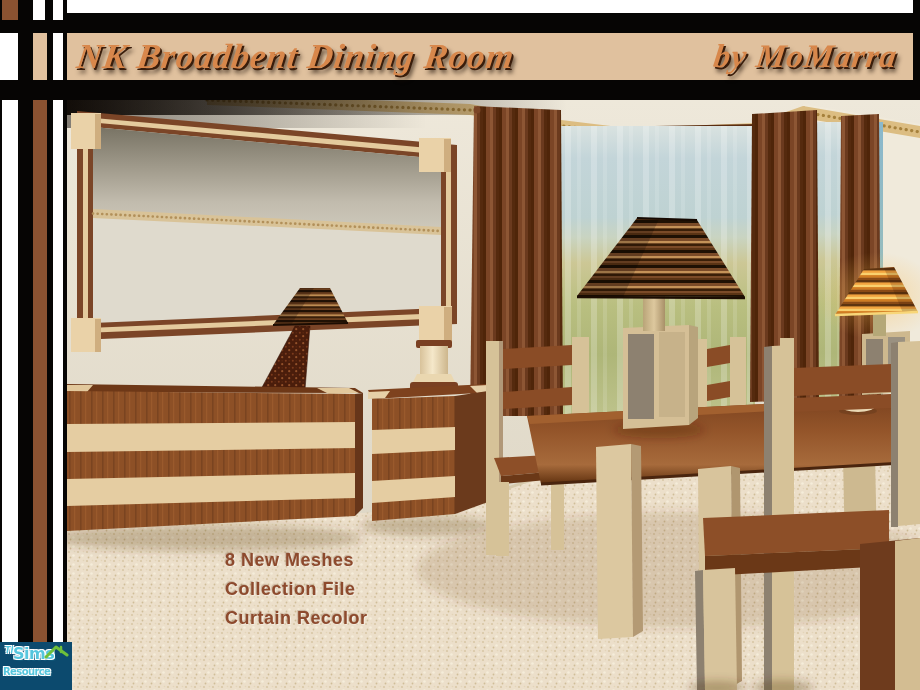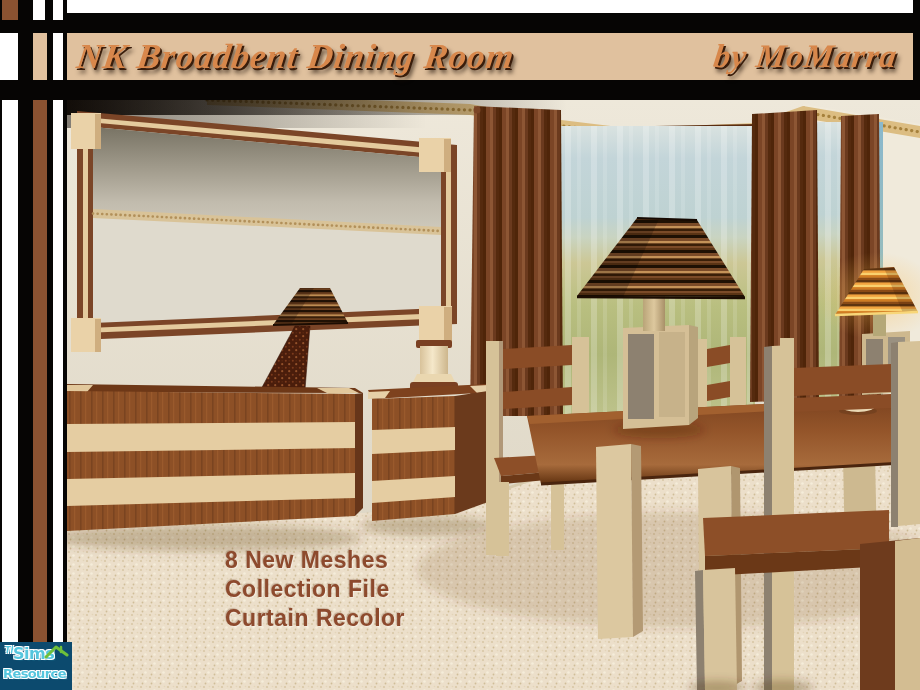--- a/index.html
+++ b/index.html
@@ -13,29 +13,29 @@
           color:#d8874b;display:inline-block;transform:skewX(-8deg);
           text-shadow:2px 2px 0 #3a1d0b, 4px 5px 4px rgba(25,12,4,.65);
           white-space:nowrap;line-height:1;}
   .title-text{font-size:35px;letter-spacing:1px;}
   .byline-text{font-size:33px;letter-spacing:1px;}
   
   .pl{position:absolute;}
   .scene{position:absolute;left:67px;top:100px;width:853px;height:590px;}
   .scene svg{display:block;}
   .overlay-text{position:absolute;left:225px;top:546px;color:#8d4a2d;font-weight:bold;
-                font-size:23px;line-height:29px;letter-spacing:.5px;
+                font-size:18px;line-height:29px;letter-spacing:.5px;
                 text-shadow:1px 1px 1px rgba(255,255,255,.45), -1px -1px 1px rgba(90,45,15,.25);}
   .logo{position:absolute;left:0;top:642px;width:72px;height:48px;background:#0c4a6e;}
   .logo span{position:absolute;color:#55c6de;font-weight:bold;font-family:"DejaVu Sans",sans-serif;
              text-shadow:-1px -1px 0 #fff,1px -1px 0 #fff,-1px 1px 0 #fff,1px 1px 0 #fff,
                          2px 2px 1px rgba(25,110,140,.45);line-height:1;}
   .logo-the{left:5px;top:5px;font-size:8px;font-style:italic;}
   .logo-sims{left:13px;top:4px;font-size:16px;letter-spacing:-0.5px;}
-  .logo-resource{left:3px;top:25px;font-size:13px;letter-spacing:-0.6px;}
+  .logo-resource{left:3px;top:25px;font-size:10px;letter-spacing:-0.6px;}
   .logo-roof{position:absolute;left:44px;top:2px;}
 </style>
 </head>
 <body>
 
 <div class="stage">
 
   <div class="band band-white"></div>
   <div class="band band-title">
     <span class="script title-text">NK Broadbent Dining Room</span>

